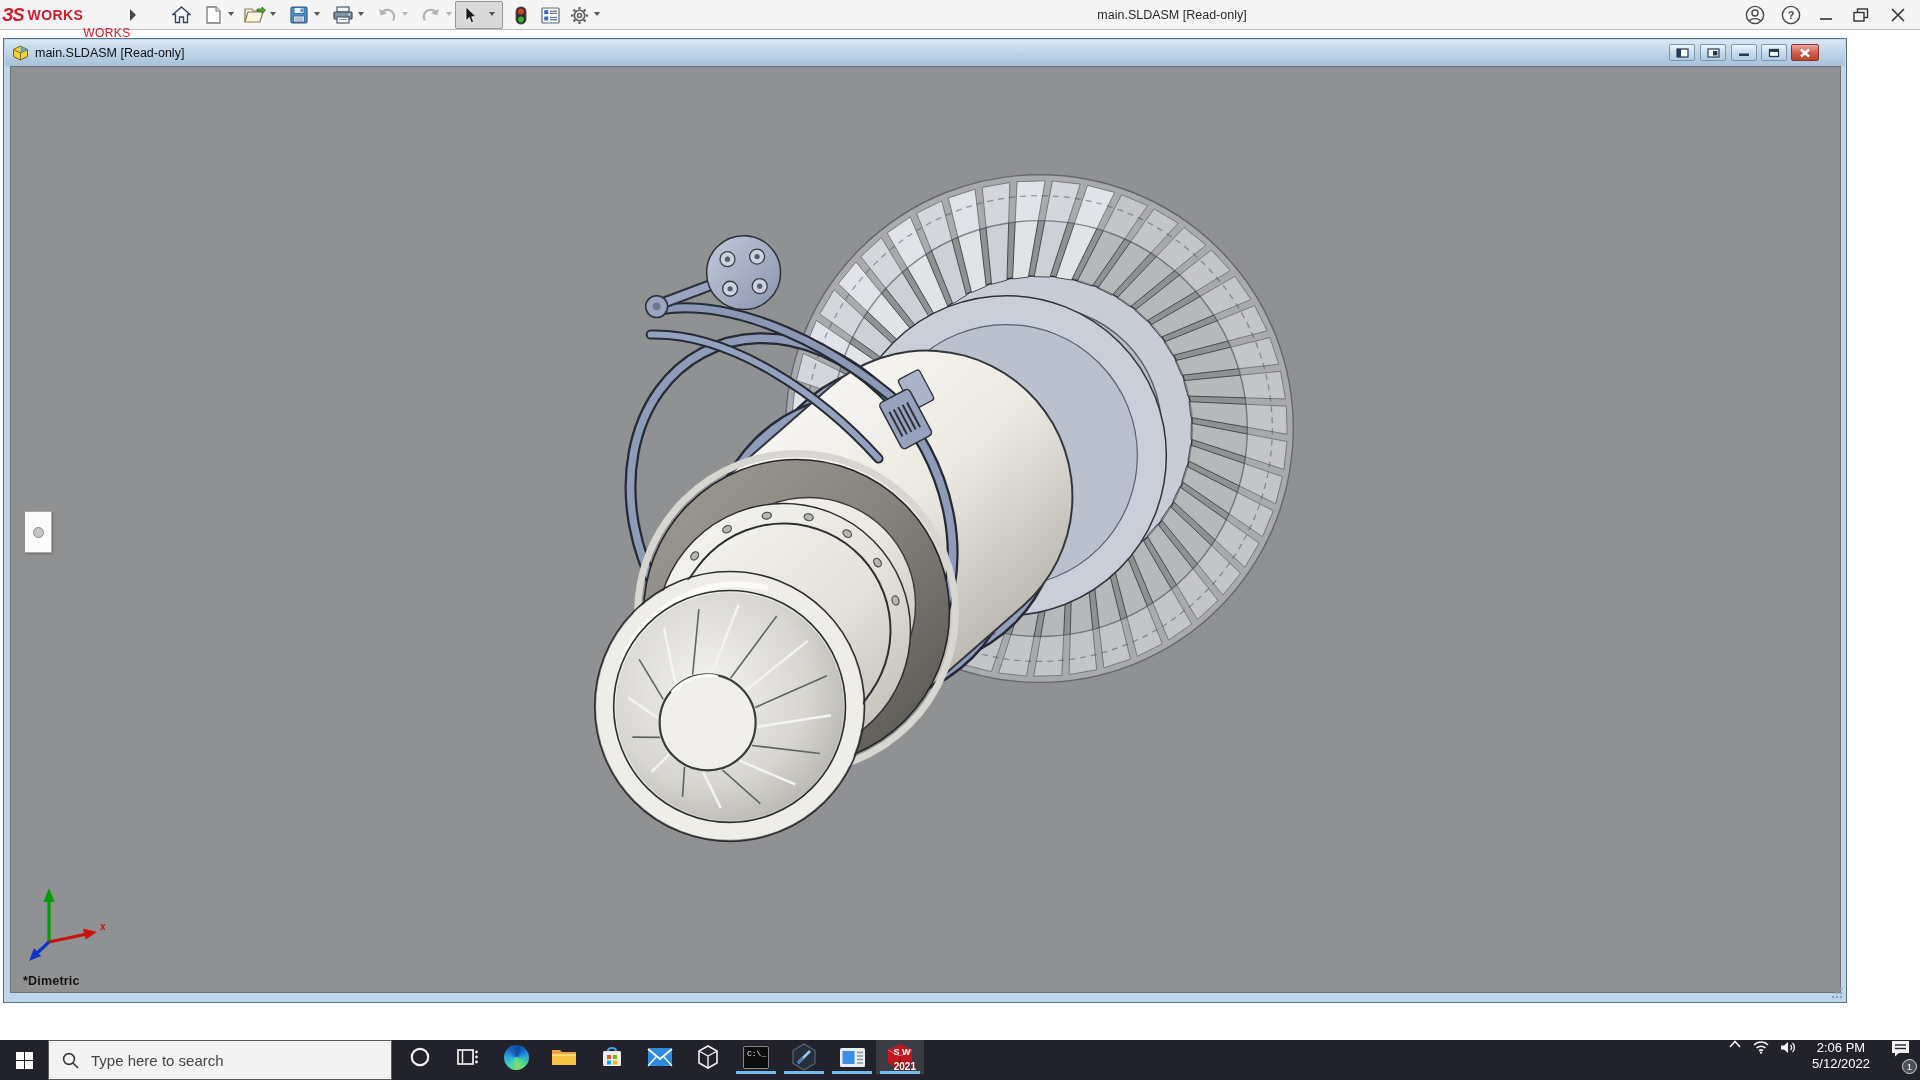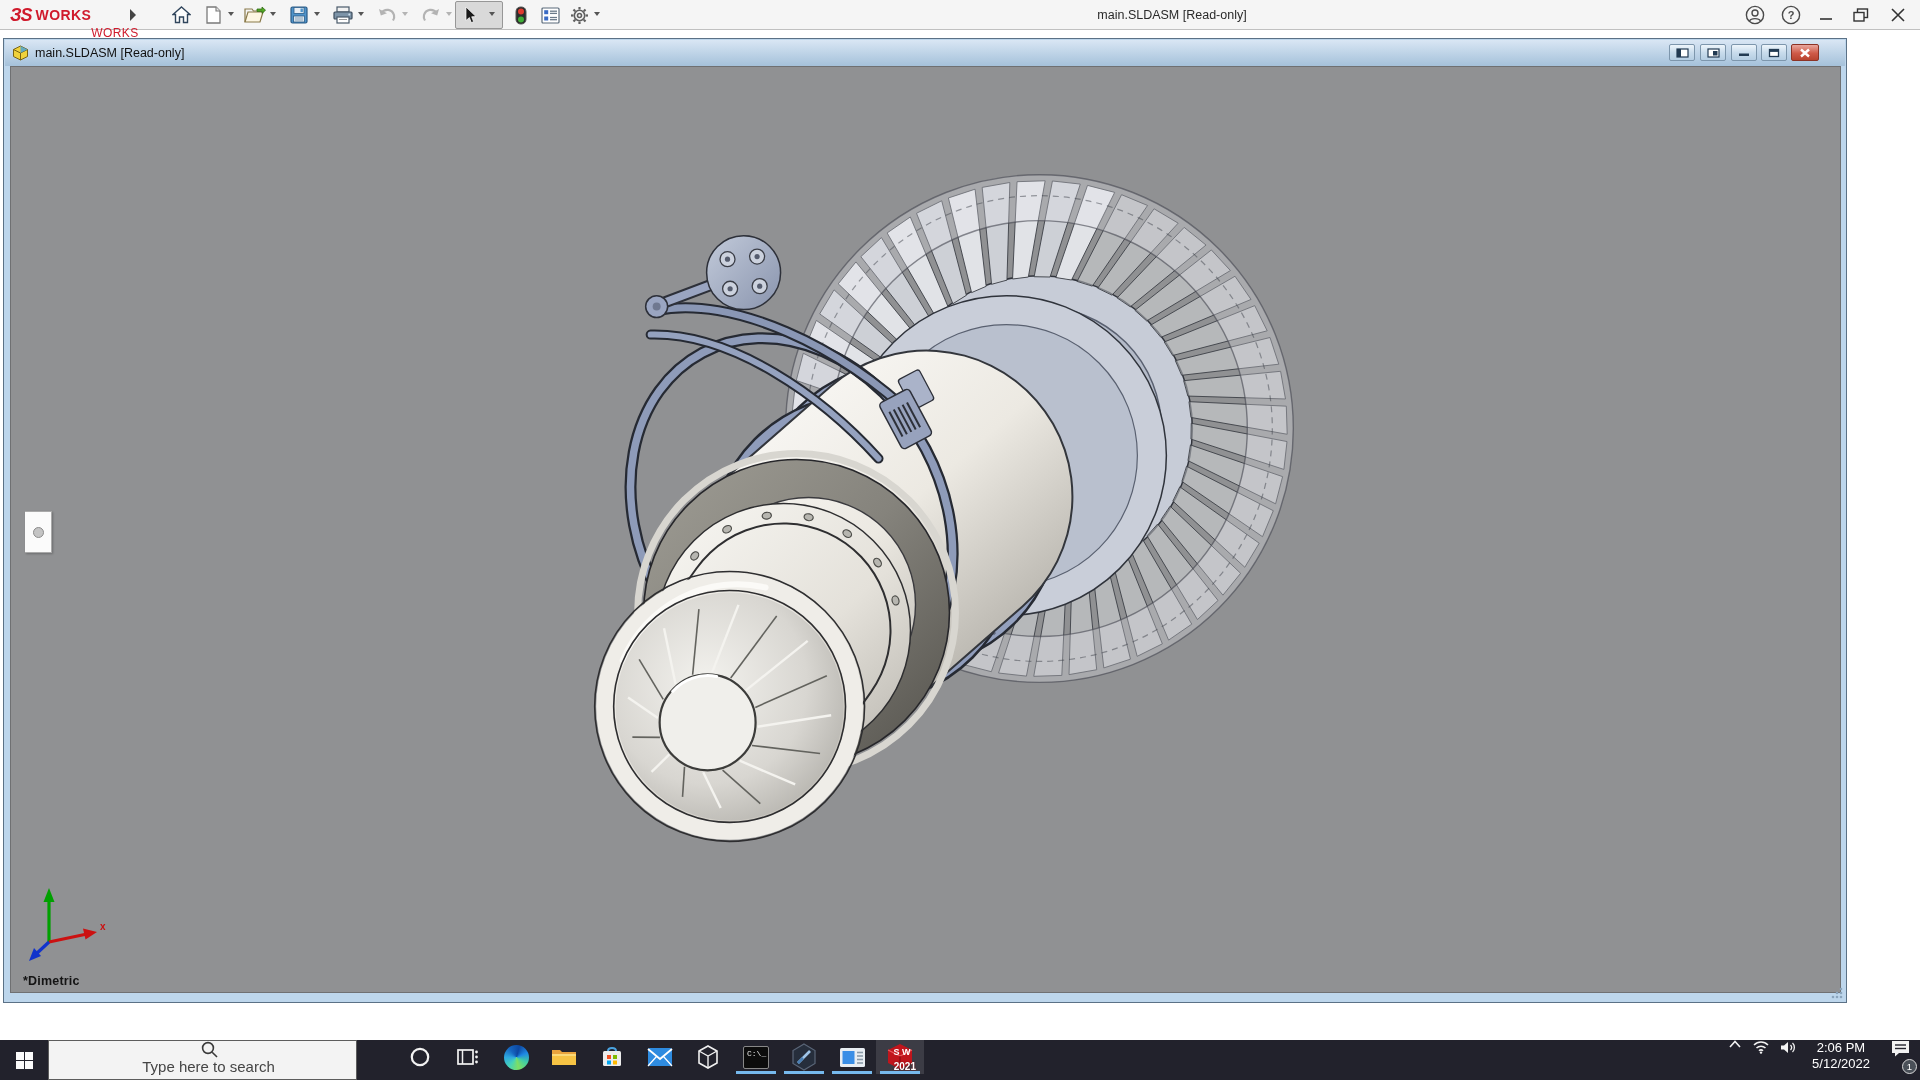--- a/index.html
+++ b/index.html
@@ -1,20 +1,20 @@
 <!DOCTYPE html>
 <html><head>
 <meta charset="utf-8">
 <style>
   * { margin:0; padding:0; box-sizing:border-box; }
   html,body { width:1920px; height:1080px; overflow:hidden; font-family:"Liberation Sans", sans-serif; background:#ffffff; }
 
   
   #appbar { position:absolute; left:0; top:0; width:1920px; height:30px; background:#f5f5f5; border-bottom:1px solid #c0c0c0; z-index:30; }
-  #logo { position:absolute; left:10px; top:4px; height:22px; display:flex; align-items:center; color:#d01a2c; white-space:nowrap; }
+  #logo { position:absolute; left:2px; top:4px; height:22px; display:flex; align-items:center; color:#d01a2c; white-space:nowrap; }
   #logo .mark { font-style:italic; font-weight:bold; font-size:18px; letter-spacing:-1px; margin-right:4px; }
   #logo .b1 { font-weight:bold; font-size:14px; letter-spacing:.4px; }
   #logo .b2 { font-weight:normal; font-size:12px; letter-spacing:.4px;margin-top:36px; }
   #flyout-arrow { position:absolute; left:130px; top:9px; width:0; height:0; border-left:6px solid #444; border-top:6px solid transparent; border-bottom:6px solid transparent; }
   .tbtn { position:absolute; top:2px; width:26px; height:26px; display:flex; align-items:center; justify-content:center; border-radius:2px; }
   .caret { position:absolute; top:12px; width:0; height:0; border-top:4px solid #555; border-left:3.5px solid transparent; border-right:3.5px solid transparent; }
   .caret.dis { border-top-color:#b4b4b4; }
   #select-box { position:absolute; left:455px; top:1px; width:48px; height:28px; background:#d9d9d9; border:1px solid #979797; border-radius:2px; }
   #app-title { position:absolute; left:1172px; top:8px; transform:translateX(-50%); font-size:12.5px; color:#2a2a2a; white-space:nowrap; }
   .winbtn { position:absolute; top:3px; width:28px; height:24px; display:flex; align-items:center; justify-content:center; color:#444; }
@@ -33,21 +33,21 @@
   #engine { position:absolute; left:0; top:0; width:100%; height:100%; }
   #side-tab { position:absolute; left:14px; top:444px; width:27px; height:42px; background:#fbfbfb; border:1px solid #a9a9a9; border-left:none; box-shadow:1px 1px 2px rgba(0,0,0,.25); display:flex; align-items:center; justify-content:center; }
   #side-tab .dot { width:11px; height:11px; border-radius:50%; background:#c4c4c4; border:1.5px solid #8b8b8b; }
   #triad { position:absolute; left:16px; bottom:26px; width:84px; height:82px; }
   #view-label { position:absolute; left:12px; bottom:4px; font-size:12.5px; font-weight:bold; color:#141414; letter-spacing:.2px; }
   #grip { position:absolute; right:2px; bottom:2px; width:14px; height:14px; }
 
   
   #taskbar { position:absolute; left:0; top:1040px; width:1920px; height:40px; background:#22222c; z-index:40; display:flex; align-items:stretch; }
   #start { position:absolute; left:0; top:0; width:48px; height:40px; display:flex; align-items:center; justify-content:center; }
-  #searchbox { position:absolute; left:48px; top:0; width:309px; height:40px; background:#f3f3f3; border:1px solid #5c5c5c; display:flex; align-items:center;flex-direction:column; }
+  #searchbox { position:absolute; left:48px; top:0; width:344px; height:40px; background:#f3f3f3; border:1px solid #5c5c5c; display:flex; align-items:center; }
   #searchbox svg { margin-left:13px; }
   #searchbox .ph { margin-left:12px; font-size:15px; color:#454545; }
   .slot { position:absolute; top:0; width:48px; height:34px; display:flex; align-items:center; justify-content:center; }
   .slot.active::after { content:""; position:absolute; left:4px; right:4px; bottom:0; height:3px; background:#76b9ed; }
   .slot.focused { background:rgba(255,255,255,.12); }
   #tray { position:absolute; right:0; top:0; height:40px; display:flex; align-items:center; }
   .trayitem { height:40px; display:flex; align-items:flex-start; justify-content:center; color:#fff; }
   #clock { width:78px; text-align:center; font-size:13px; color:#fff; line-height:16px; }
 
   svg { display:block; }

